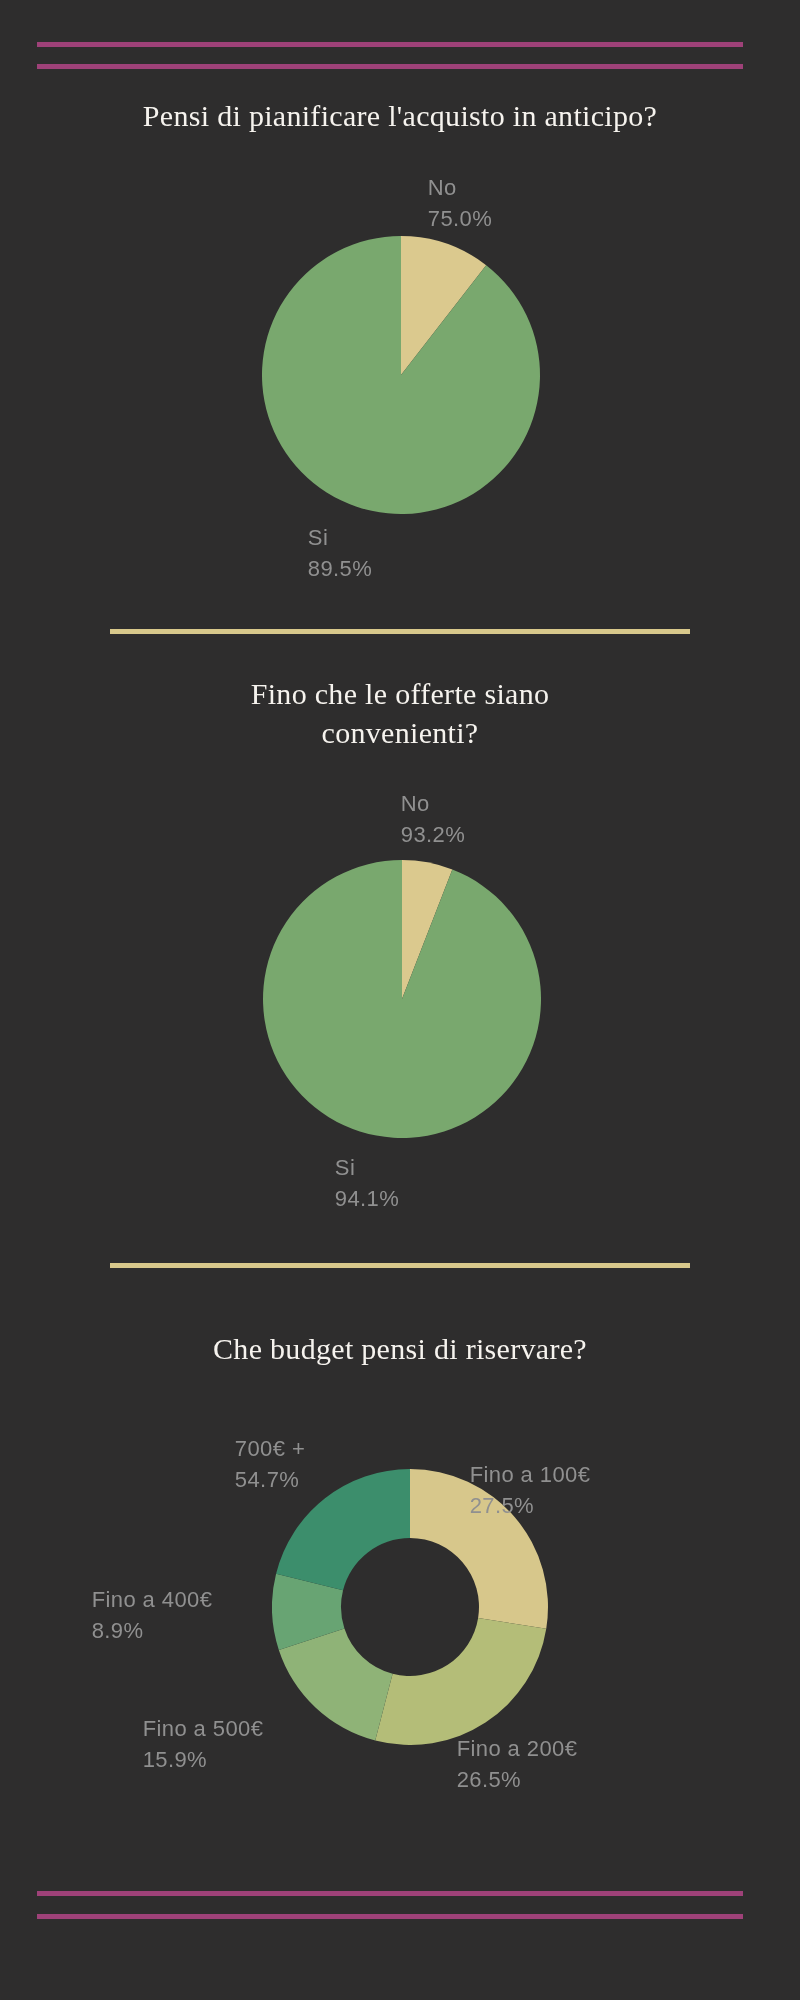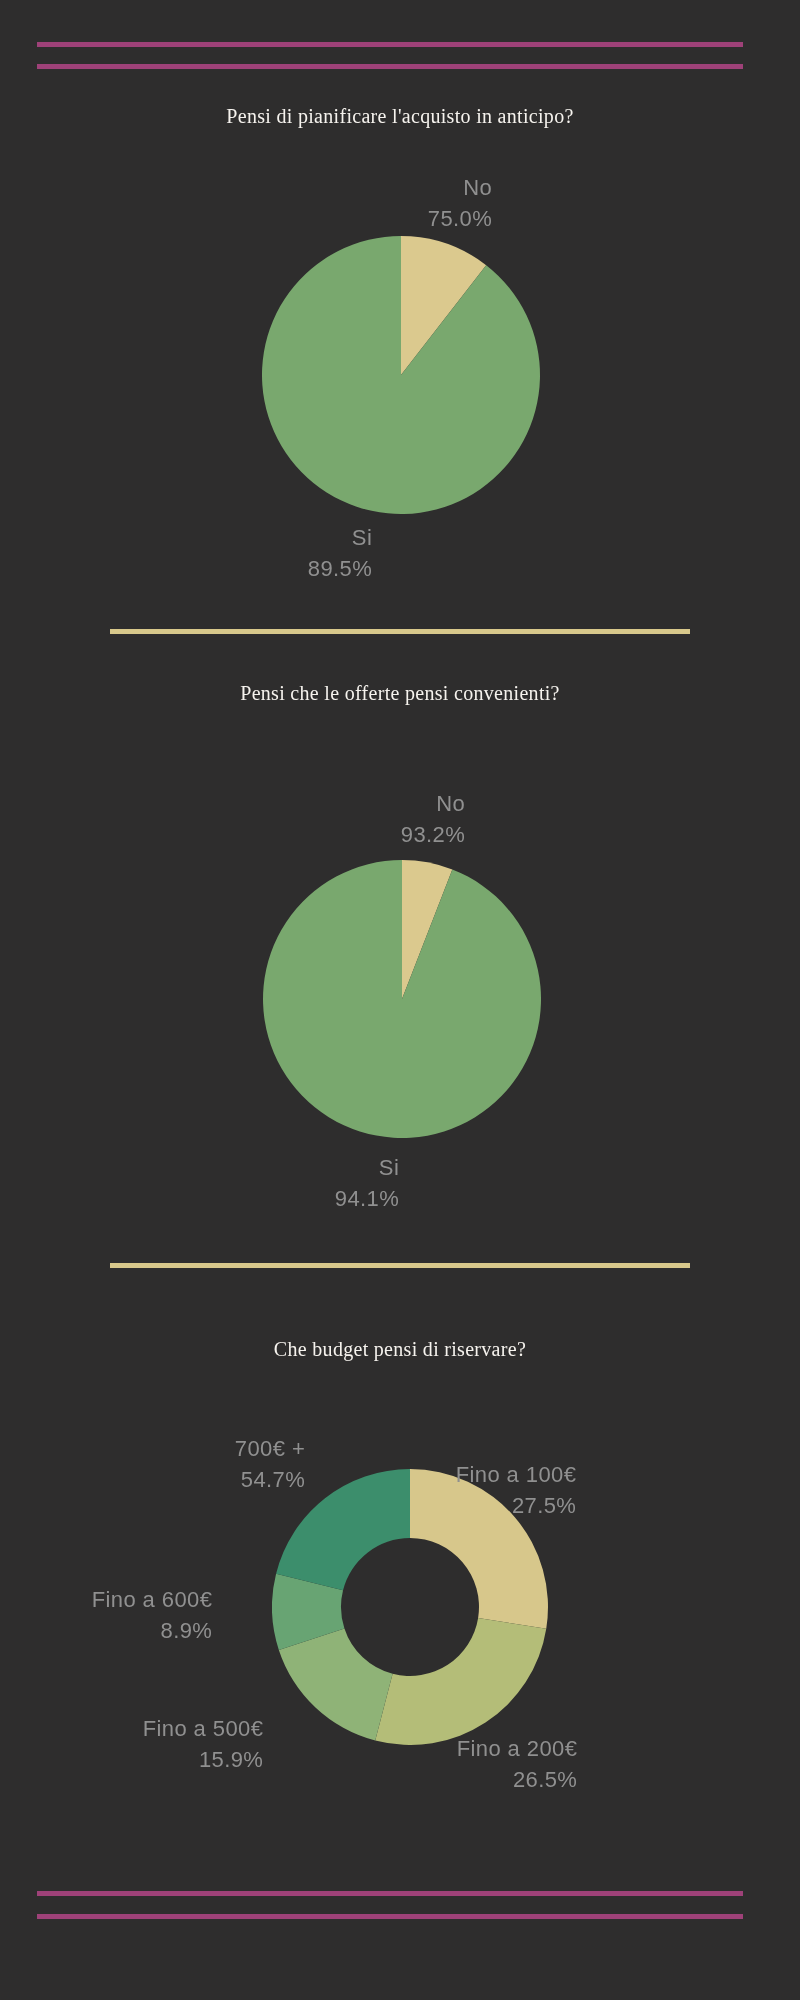--- a/index.html
+++ b/index.html
@@ -4,27 +4,27 @@
 <style>
   html,body{margin:0;padding:0;background:#2e2d2d;}
   #canvas{
     position:relative;width:800px;height:2000px;background:#2e2d2d;
     overflow:hidden;font-family:"Liberation Sans",sans-serif;
   }
   .rule{position:absolute;left:37px;width:706px;height:5px;background:#9e4178;}
   .divider{position:absolute;left:110px;width:580px;height:5px;background:#d8c88b;}
   .chart-title{
     position:absolute;left:0;width:800px;text-align:center;
-    font-family:"Liberation Serif",serif;font-size:20px;line-height:40px;
+    font-family:"Liberation Serif",serif;font-size:30px;line-height:40px;
     color:#f6f3ee;letter-spacing:.3px;
   }
   .chart-title.narrow{left:190px;width:420px;line-height:39px;}
   .pie-svg{position:absolute;}
   .plabel{
-    position:absolute;transform:translateX(-50%);text-align:right;
+    position:absolute;transform:translateX(-50%);text-align:left;
     color:#909090;font-size:22px;line-height:31px;letter-spacing:.4px;
     white-space:nowrap;
   }
 </style>
 </head>
 <body>
 
 <div id="canvas">
 
   <div class="rule" style="top:42px"></div>
@@ -39,21 +39,21 @@
     <div>No</div>
     <div>75.0%</div>
   </div>
   <div class="plabel" style="left:340px;top:522px">
     <div>Si</div>
     <div>89.5%</div>
   </div>
 
   <div class="divider" style="top:629px"></div>
 
-  <div class="chart-title narrow" style="top:674px">Pensi che le offerte pensi convenienti?</div>
+  <div class="chart-title narrow" style="top:674px">Fino che le offerte siano convenienti?</div>
   <svg class="pie-svg" style="left:263px;top:860px" width="278" height="278">
       <path d="M139,139 L139.00,0.00 A139 139 0 0 1 189.36,9.44 Z" fill="#dbc98e"></path>
       <path d="M139,139 L189.36,9.44 A139 139 0 1 1 139.00,0.00 Z" fill="#79a86e"></path>
     </svg>
   <div class="plabel" style="left:433px;top:788px">
     <div>No</div>
     <div>93.2%</div>
   </div>
   <div class="plabel" style="left:367px;top:1152px">
     <div>Si</div>
@@ -64,34 +64,34 @@
 
   <div class="chart-title" style="top:1329px">Che budget pensi di riservare?</div>
   <svg class="pie-svg" style="left:272px;top:1469px" width="276" height="276">
       <path d="M138.00,0.00 A138 138 0 0 1 274.26,159.82 L206.13,148.91 A69 69 0 0 0 138.00,69.00 Z" fill="#d7c78b"></path>
       <path d="M274.26,159.82 A138 138 0 0 1 103.23,271.55 L120.61,204.77 A69 69 0 0 0 206.13,148.91 Z" fill="#b4bd78"></path>
       <path d="M103.23,271.55 A138 138 0 0 1 6.83,180.89 L72.42,159.45 A69 69 0 0 0 120.61,204.77 Z" fill="#8fb377"></path>
       <path d="M6.83,180.89 A138 138 0 0 1 4.08,104.70 L71.04,121.35 A69 69 0 0 0 72.42,159.45 Z" fill="#68a473"></path>
       <path d="M4.08,104.70 A138 138 0 0 1 138.00,0.00 L138.00,69.00 A69 69 0 0 0 71.04,121.35 Z" fill="#3c8e6c"></path>
     </svg>
 
-  <div class="plabel" style="left:516px;top:1459px">
+  <div class="plabel" style="left:530px;top:1459px">
     <div>Fino a 100€</div>
     <div>27.5%</div>
   </div>
   <div class="plabel" style="left:517px;top:1733px">
     <div>Fino a 200€</div>
     <div>26.5%</div>
   </div>
   <div class="plabel" style="left:203px;top:1713px">
     <div>Fino a 500€</div>
     <div>15.9%</div>
   </div>
   <div class="plabel" style="left:152px;top:1584px">
-    <div>Fino a 600€</div>
+    <div>Fino a 400€</div>
     <div>8.9%</div>
   </div>
   <div class="plabel" style="left:270px;top:1433px">
     <div>700€ +</div>
     <div>54.7%</div>
   </div>
 
   <div class="rule" style="top:1891px"></div>
   <div class="rule" style="top:1914px"></div>
 

